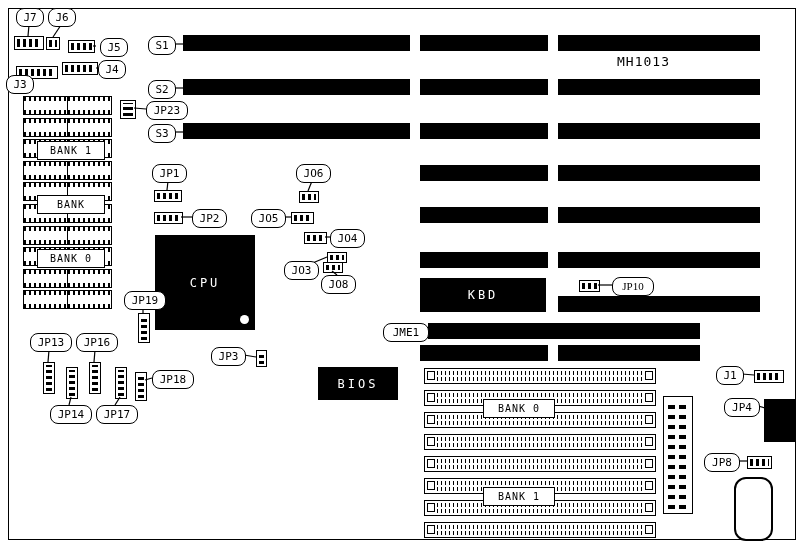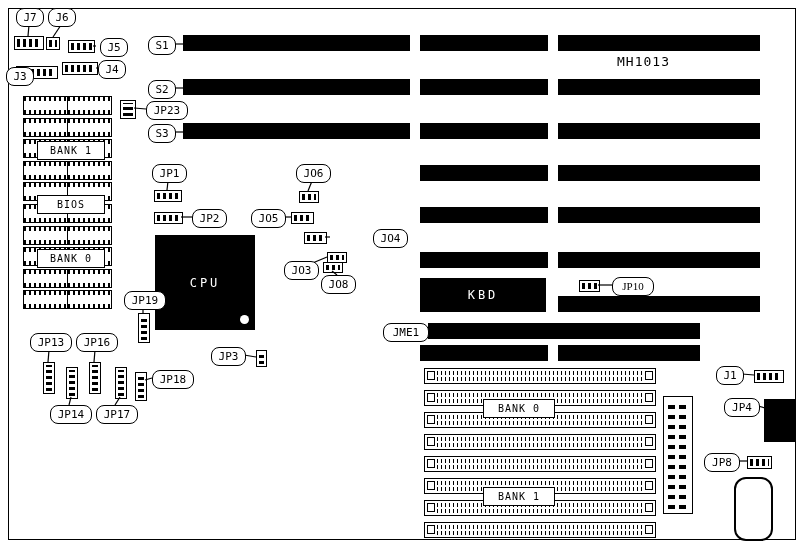--- a/index.html
+++ b/index.html
@@ -179,39 +179,42 @@
     <div class="conn v" style="left: 135px; top: 372px; width: 10px; height: 27px;"></div>
     <div class="conn h" style="left: 754px; top: 370px; width: 28px; height: 11px;"></div>
     <div class="conn h" style="left: 747px; top: 456px; width: 23px; height: 11px;"></div>
     <div class="chip-black" style="left: 420px; top: 278px; width: 126px; height: 34px;">
       <span>KBD</span>
     </div>
     <div class="chip-black" style="left: 155px; top: 235px; width: 100px; height: 95px;">
       <span>CPU</span>
       <span class="cpu-dot"></span>
     </div>
+    <div class="chip-black" style="left: 318px; top: 367px; width: 80px; height: 33px;">
+      <span>BIOS</span>
+    </div>
     <div class="boxlabel" style="left: 37px; top: 141px; width: 66px; height: 17px;">BANK 1</div>
-    <div class="boxlabel" style="left: 37px; top: 195px; width: 66px; height: 17px;">BIOS</div>
+    <div class="boxlabel" style="left: 37px; top: 195px; width: 66px; height: 17px;">BANK</div>
     <div class="boxlabel" style="left: 37px; top: 249px; width: 66px; height: 17px;">BANK 0</div>
     <div class="boxlabel" style="left: 483px; top: 399px; width: 70px; height: 17px;">BANK 0</div>
     <div class="boxlabel" style="left: 483px; top: 487px; width: 70px; height: 17px;">BANK 1</div>
     <div class="jlabel" style="left: 16px; top: 8px; width: 26px; height: 17px;">J7</div>
     <div class="jlabel" style="left: 48px; top: 8px; width: 26px; height: 17px;">J6</div>
     <div class="jlabel" style="left: 100px; top: 38px; width: 26px; height: 17px;">J5</div>
     <div class="jlabel" style="left: 98px; top: 60px; width: 26px; height: 17px;">J4</div>
-    <div class="jlabel" style="left: 6px; top: 67px; width: 26px; height: 17px;">J3</div>
+    <div class="jlabel" style="left: 6px; top: 75px; width: 26px; height: 17px;">J3</div>
     <div class="jlabel" style="left: 148px; top: 36px; width: 26px; height: 17px;">S1</div>
     <div class="jlabel" style="left: 148px; top: 80px; width: 26px; height: 17px;">S2</div>
     <div class="jlabel" style="left: 148px; top: 124px; width: 26px; height: 17px;">S3</div>
     <div class="jlabel" style="left: 146px; top: 101px; width: 40px; height: 17px;">JP23</div>
     <div class="jlabel" style="left: 152px; top: 164px; width: 33px; height: 17px;">JP1</div>
     <div class="jlabel" style="left: 192px; top: 209px; width: 33px; height: 17px;">JP2</div>
     <div class="jlabel" style="left: 296px; top: 164px; width: 33px; height: 17px;">JO6</div>
     <div class="jlabel" style="left: 251px; top: 209px; width: 33px; height: 17px;">JO5</div>
-    <div class="jlabel" style="left: 330px; top: 229px; width: 33px; height: 17px; margin-left: 43px;">JO4</div>
+    <div class="jlabel" style="left: 330px; top: 229px; width: 33px; height: 17px;">JO4</div>
     <div class="jlabel" style="left: 271px; top: 261px; width: 33px; height: 17px; margin-left: 13px;">JO3</div>
     <div class="jlabel" style="left: 321px; top: 275px; width: 33px; height: 17px;">JO8</div>
     <div class="jlabel" style="left: 124px; top: 291px; width: 40px; height: 17px;">JP19</div>
     <div class="jlabel" style="left: 383px; top: 323px; width: 44px; height: 17px;">JME1</div>
     <div class="jlabel" style="left: 612px; top: 277px; width: 40px; height: 17px; font-family: Liberation Serif, serif;">JP10</div>
     <div class="jlabel" style="left: 211px; top: 347px; width: 33px; height: 17px;">JP3</div>
     <div class="jlabel" style="left: 30px; top: 333px; width: 40px; height: 17px;">JP13</div>
     <div class="jlabel" style="left: 76px; top: 333px; width: 40px; height: 17px;">JP16</div>
     <div class="jlabel" style="left: 50px; top: 405px; width: 40px; height: 17px;">JP14</div>
     <div class="jlabel" style="left: 96px; top: 405px; width: 40px; height: 17px;">JP17</div>

